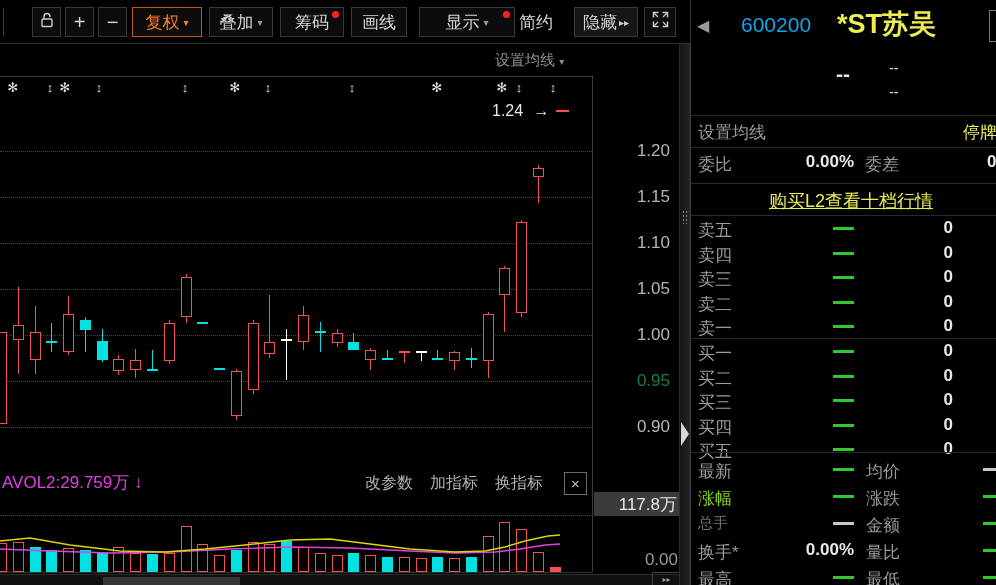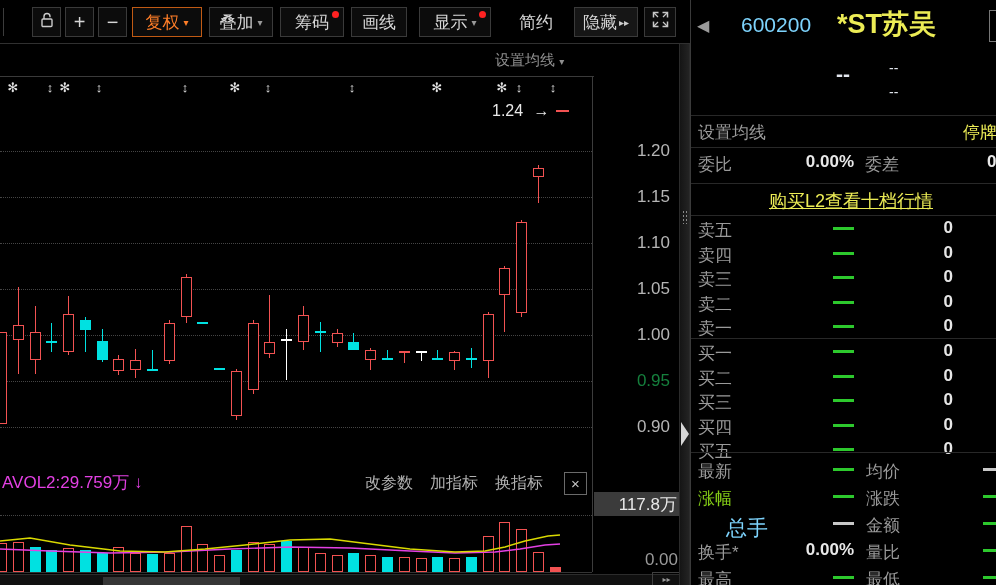--- a/index.html
+++ b/index.html
@@ -63,21 +63,21 @@
       <span>叠加</span>
       <span class="caret">▾</span>
     </div>
     <div class="tbtn" style="left:280px;width:64px;">
       <span>筹码</span>
       <span class="dot"></span>
     </div>
     <div class="tbtn" style="left:351px;width:56px;">
       <span>画线</span>
     </div>
-    <div class="tbtn" style="left:419px;width:72px;">
+    <div class="tbtn" style="left:419px;width:96px;">
       <span>显示</span>
       <span class="caret">▾</span>
       <span class="dot"></span>
     </div>
     <div class="tbtn plain" style="left:505px;width:62px;">
       <span>简约</span>
     </div>
     <div class="tbtn" style="left:574px;width:64px;background:#161616;">
       <span>隐藏</span>
       <span style="font-size:10px;margin-left:2px;color:#cfcfcf;">▸▸</span>
@@ -265,21 +265,21 @@
     <span>▸▸</span>
   </div>
 
   <div id="splitter">
     <div id="splitter-grip"></div>
     <div id="splitter-arrow"></div>
   </div>
 
   <div id="panel">
     <div class="abs" style="left:6px;top:16px;font-size:16px;color:#9a9a9a;cursor:pointer;">◀</div>
-    <div class="abs" style="left:50px;top:13px;font-size:21px;color:#7dd3fc;">600200</div>
+    <div class="abs" style="left:50px;top:13px;font-size:21px;color:#0ea5e9;">600200</div>
     <div class="abs" style="left:146px;top:6px;font-size:27px;font-weight:bold;color:#ecec55;">*ST苏吴</div>
     <div class="abs" style="left:298px;top:10px;width:20px;height:30px;border:1px solid #777;"></div>
     <div class="abs" style="left:145px;top:62px;font-size:21px;font-weight:bold;color:#e2e6ee;">--</div>
     <div class="abs" style="left:198px;top:60px;font-size:14px;color:#dfe3ea;">--</div>
     <div class="abs" style="left:198px;top:84px;font-size:14px;color:#dfe3ea;">--</div>
 
     <div class="pdiv" style="top:115px;"></div>
     <div class="plabel" style="left:7px;top:121px;">设置均线</div>
     <div class="abs" style="left:272px;top:121px;font-size:17px;color:#ecec55;white-space:nowrap;">停牌</div>
 
@@ -356,21 +356,21 @@
           <div style="position: absolute; left: 175px; top: 3px; font-size: 17px; color: rgb(154, 154, 154); white-space: nowrap;">均价</div>
           <div style="position: absolute; left: 292px; top: 11px; width: 21px; height: 3px; background: rgb(200, 200, 200);"></div>
         </div>
         <div style="position: absolute; left: 0px; top: 484px; width: 306px; height: 27px;">
           <div style="position: absolute; left: 7px; top: 3px; font-size: 17px; color: #84cc16; white-space: nowrap;">涨幅</div>
           <div style="position: absolute; left: 142px; top: 11px; width: 21px; height: 3px; background: rgb(45, 201, 45);"></div>
           <div style="position: absolute; left: 175px; top: 3px; font-size: 17px; color: rgb(154, 154, 154); white-space: nowrap;">涨跌</div>
           <div style="position: absolute; left: 292px; top: 11px; width: 21px; height: 3px; background: rgb(45, 201, 45);"></div>
         </div>
         <div style="position: absolute; left: 0px; top: 511px; width: 306px; height: 27px;">
-          <div style="position: absolute; left: 7px; top: 3px; font-size: 21px; color: #7dd3fc; white-space: nowrap; margin-left: 28px;">总手</div>
+          <div style="position: absolute; left: 7px; top: 3px; font-size: 15px; color: #737373; white-space: nowrap;">总手</div>
           <div style="position: absolute; left: 142px; top: 11px; width: 21px; height: 3px; background: rgb(200, 200, 200);"></div>
           <div style="position: absolute; left: 175px; top: 3px; font-size: 17px; color: rgb(154, 154, 154); white-space: nowrap;">金额</div>
           <div style="position: absolute; left: 292px; top: 11px; width: 21px; height: 3px; background: rgb(45, 201, 45);"></div>
         </div>
         <div style="position: absolute; left: 0px; top: 538px; width: 306px; height: 27px;">
           <div style="position: absolute; left: 7px; top: 3px; font-size: 17px; color: rgb(154, 154, 154); white-space: nowrap;">换手*</div>
           <div style="position: absolute; left: 95px; top: 2px; width: 68px; text-align: right; font-size: 17px; font-weight: bold; color: rgb(232, 232, 232);">0.00%</div>
           <div style="position: absolute; left: 175px; top: 3px; font-size: 17px; color: rgb(154, 154, 154); white-space: nowrap;">量比</div>
           <div style="position: absolute; left: 292px; top: 11px; width: 21px; height: 3px; background: rgb(45, 201, 45);"></div>
         </div>

